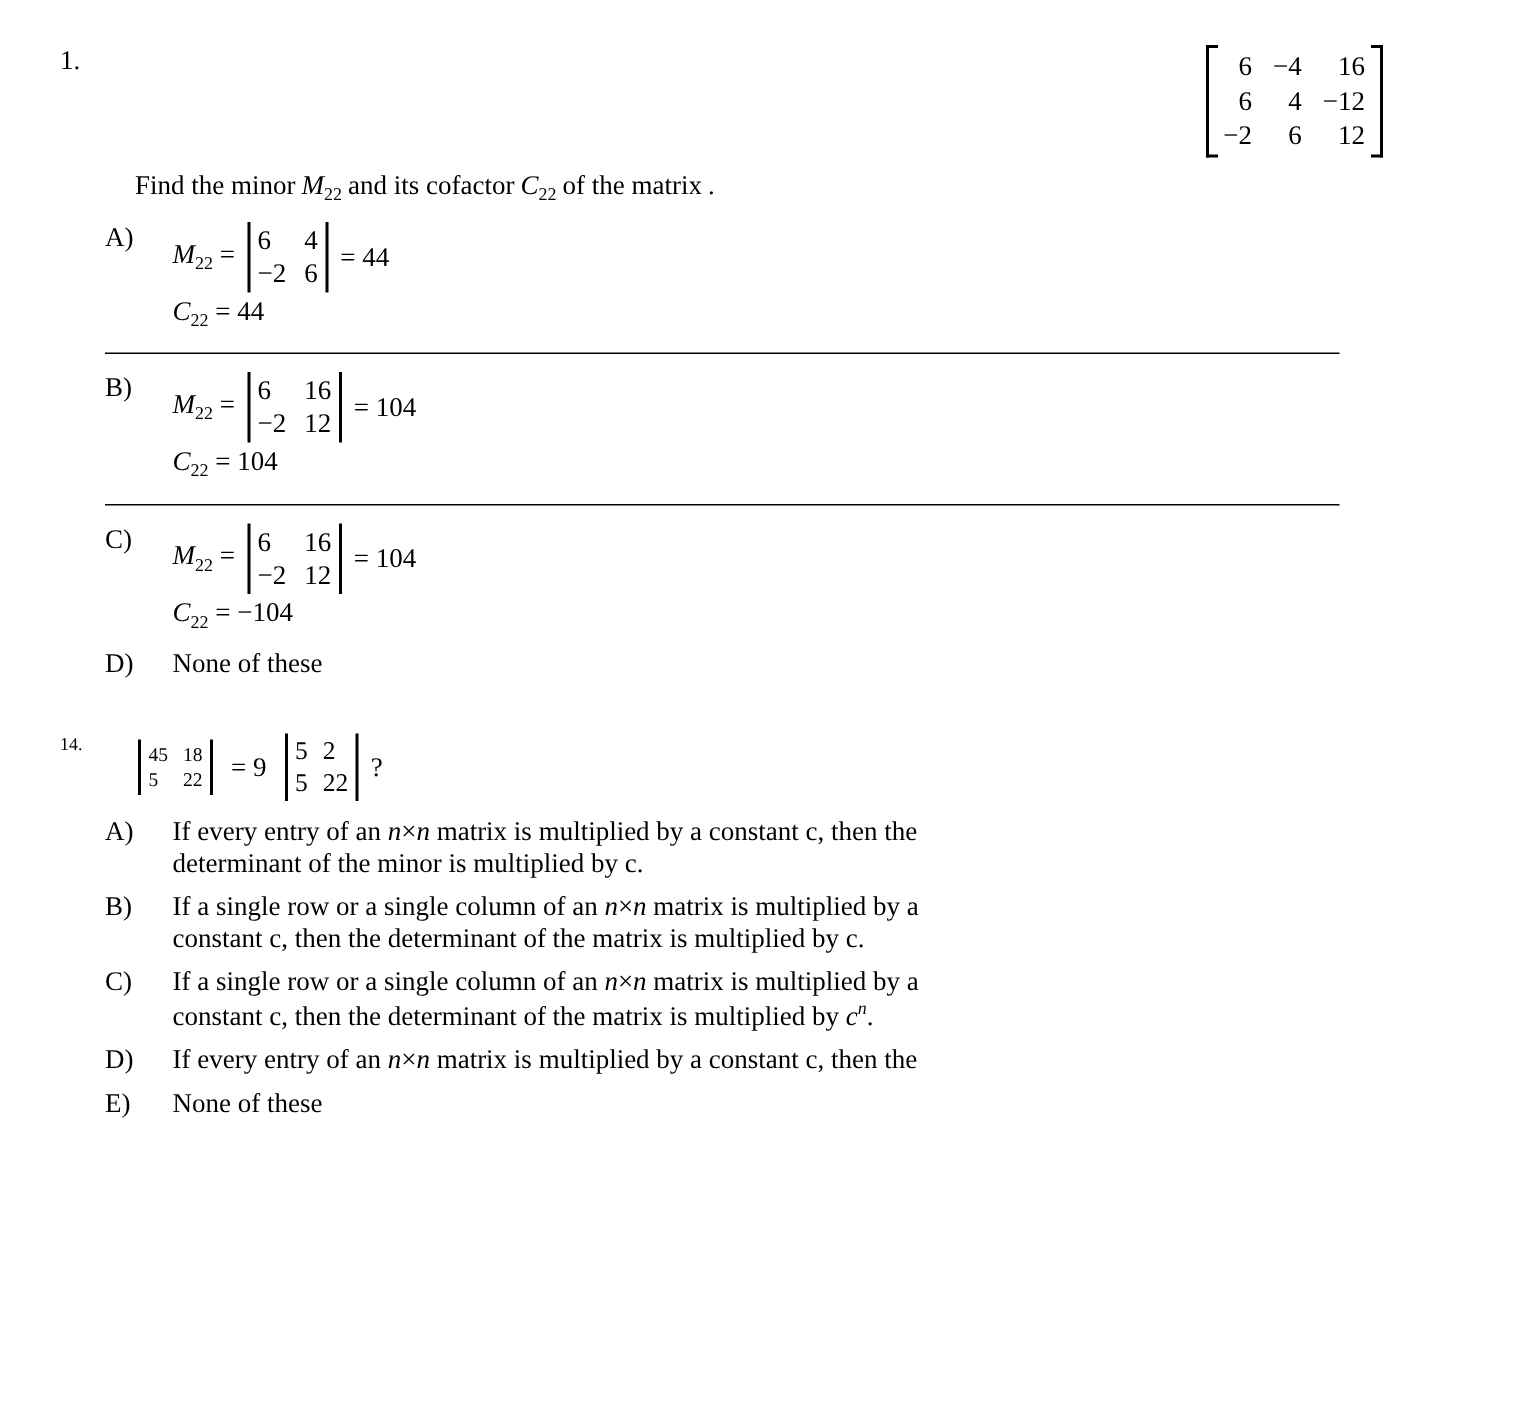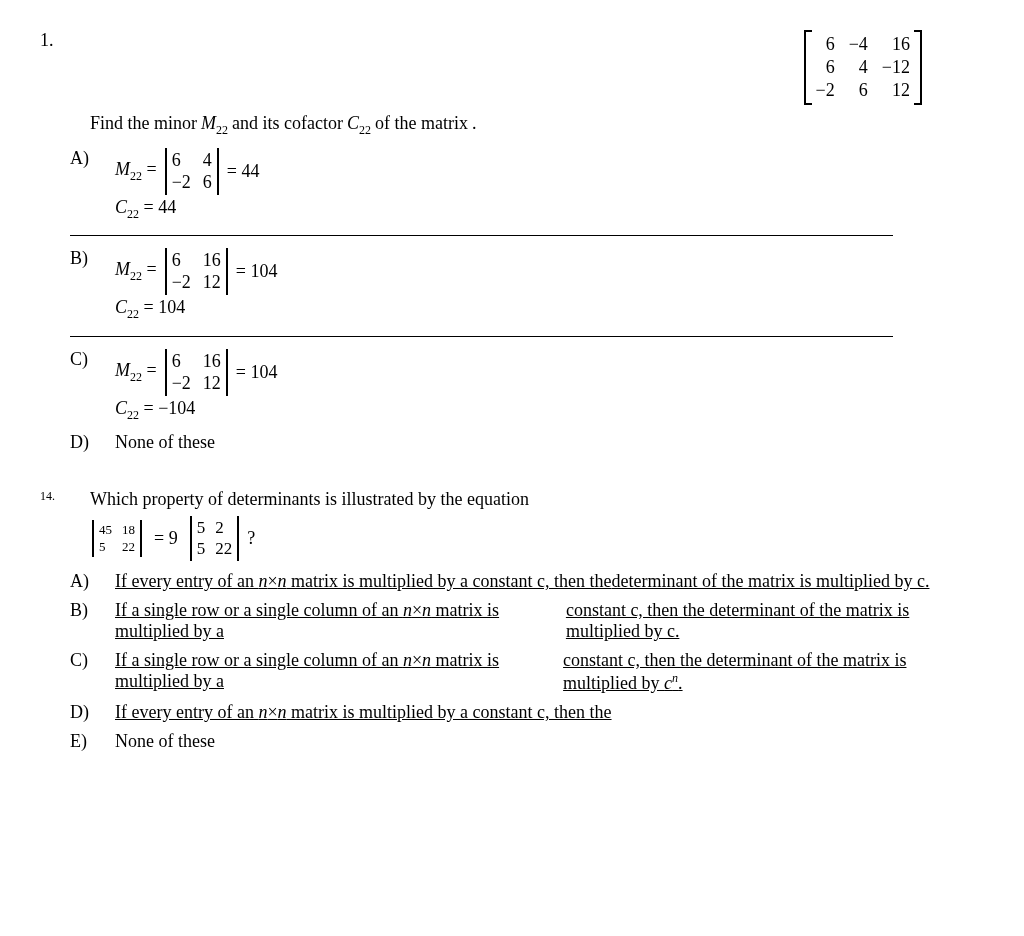--- a/index.html
+++ b/index.html
@@ -96,21 +96,21 @@
 
     .math-row {
       display: flex;
       align-items: center;
       gap: 6px;
       margin-bottom: 2px;
     }
 
     .option-multiline {
       display: flex;
-      text-decoration: underline;
+      flex-direction: column;
     }
   </style>
 </head>
 <body>
 
 <div class="question-block">
 
   <div style="display:flex; justify-content:space-between; align-items:flex-start;">
     <div style="font-size:18px; font-weight:normal;">1.</div>
     <div style="margin-right: 60px; margin-top: 0;">
@@ -222,21 +222,20 @@
     </div>
 
   </div>
 </div>
 
 <div class="question-block" style="margin-top:30px;">
 
   <div style="display:flex; align-items:flex-start; margin-bottom:8px;">
     <span style="min-width:50px; font-size:12px;">14.</span>
     <div>
-      <div style="margin-bottom:6px;">Which property of determinants is illustrated by the equation</div>
       <div class="math-row">
         <div class="det-wrap">
           <div class="det-bar"></div>
           <div style="display:grid; grid-template-columns:auto auto; column-gap:10px; row-gap:1px; padding:2px 4px; font-size:13px;">
             <span>45</span>
               <span>18</span>
             <span>5</span>
               <span>22</span>
           </div>
           <div class="det-bar-right"></div>
@@ -256,21 +255,21 @@
       </div>
     </div>
   </div>
 
   <div class="options-block">
 
     <div class="option-row">
       <span class="option-label">A)</span>
       <div class="option-content option-multiline">
         <span>If every entry of an <i>n</i>×<i>n</i> matrix is multiplied by a constant c, then the</span>
-        <span>determinant of the matrix is multiplied by c.</span>
+        <span>determinant of the minor is multiplied by c.</span>
       </div>
     </div>
 
     <div class="option-row">
       <span class="option-label">B)</span>
       <div class="option-content option-multiline">
         <span> If a single row or a single column of an <i>n</i>×<i>n</i> matrix is multiplied by a</span>
         <span>constant c, then the determinant of the matrix is multiplied by c.</span>
       </div>
     </div>

